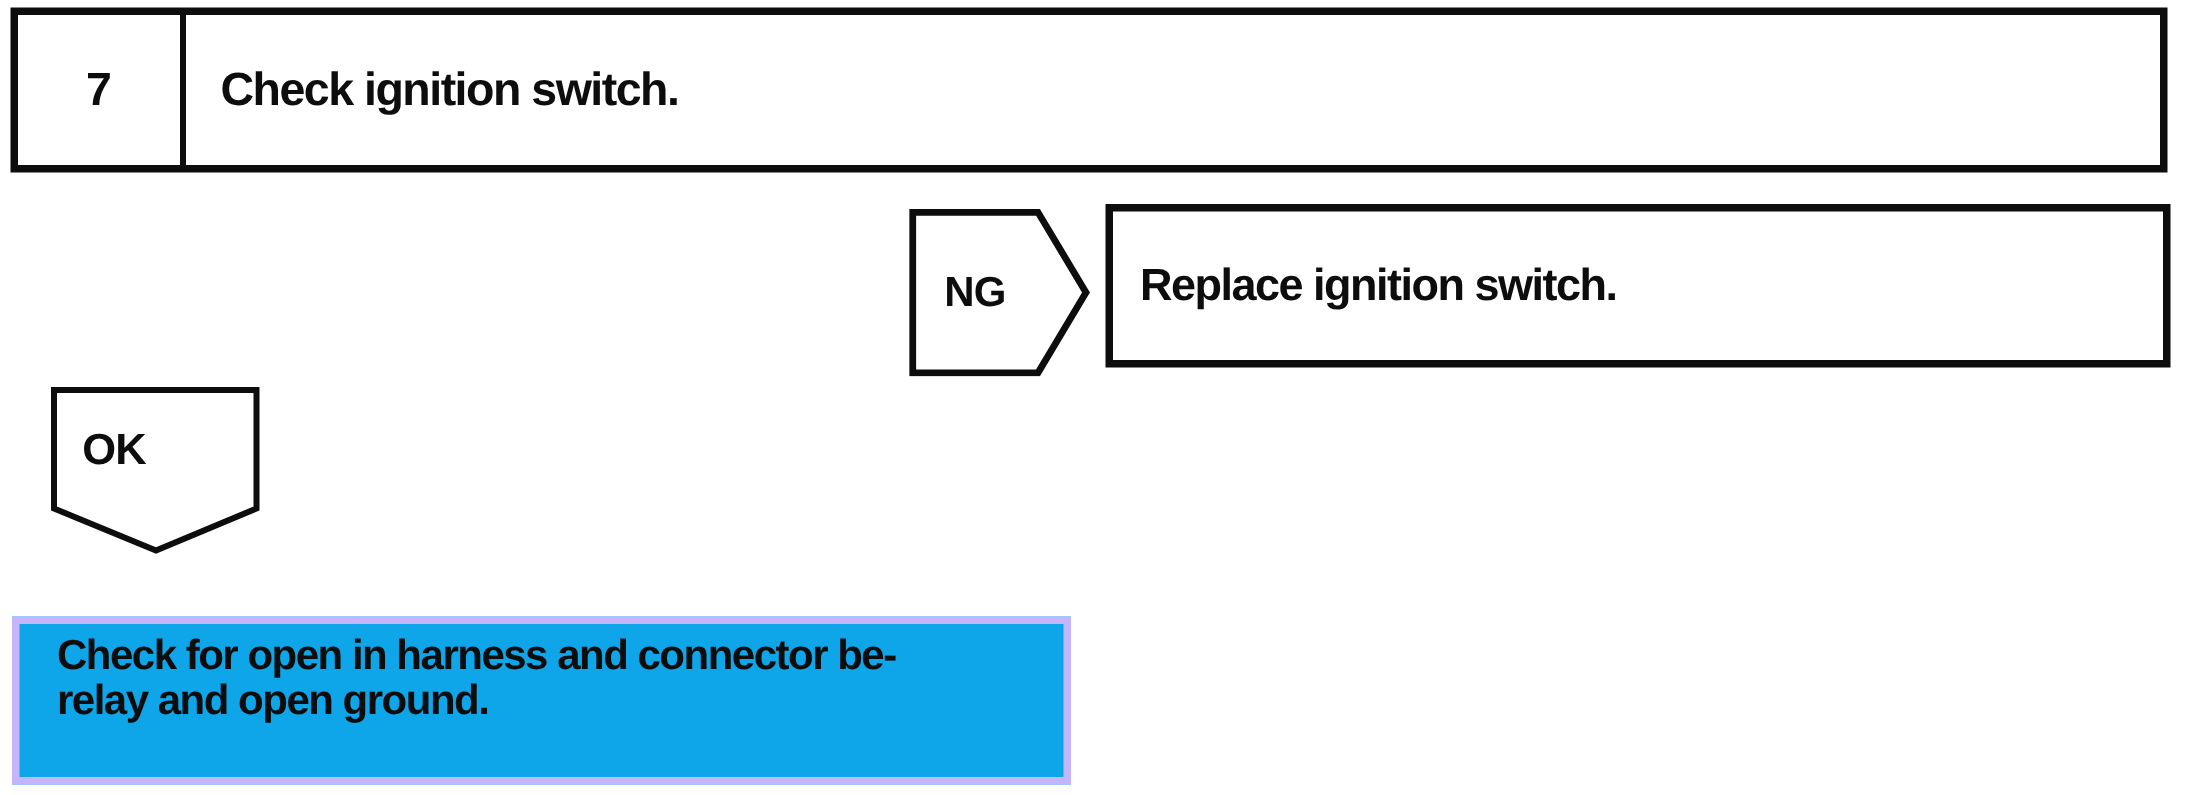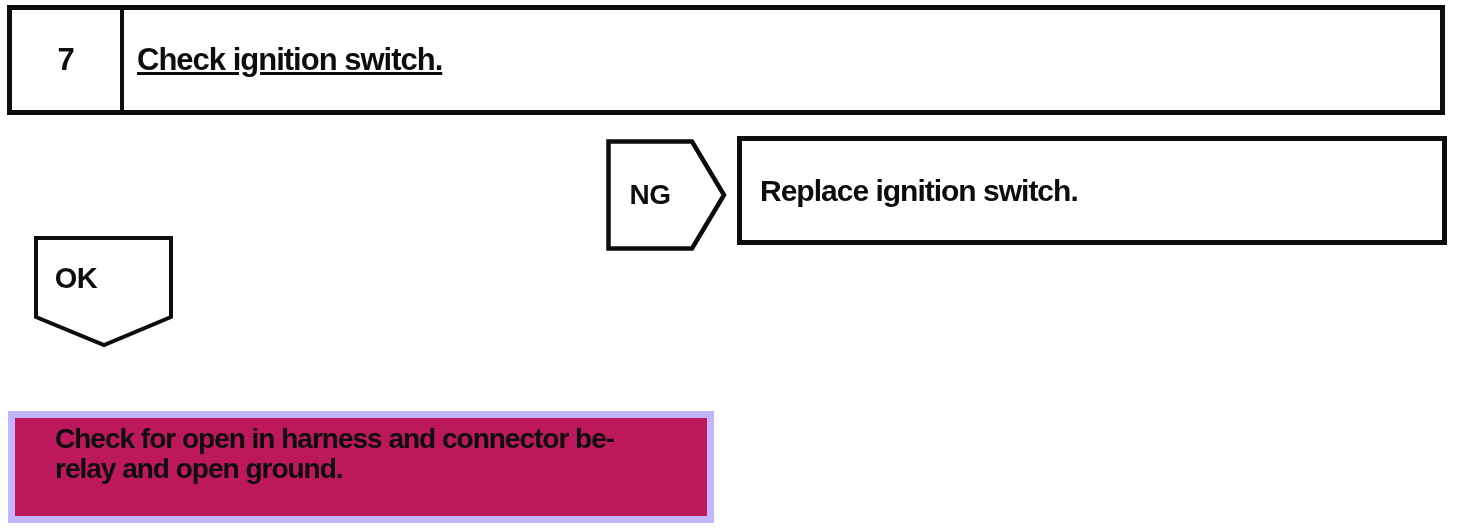--- a/index.html
+++ b/index.html
@@ -34,24 +34,23 @@
     border-right: 4px solid #0d0d0d;
     display: flex;
     align-items: center;
     justify-content: center;
     font-size: 31px;
   }
   .step-text-cell {
     flex: 1;
     display: flex;
     align-items: center;
-    padding-left: 13px;
+    padding-left: 23px;
     font-size: 31px;
     letter-spacing: -1px;
-    text-decoration: underline;
   }
   
   .ng-connector {
     position: absolute;
     left: 606px;
     top: 127px;
     width: 121px;
     height: 112px;
     margin-top: 12px;
   }
@@ -81,21 +80,21 @@
     align-items: center;
     padding-left: 18px;
     font-size: 30px;
     letter-spacing: -1px;
     background: #ffffff;
   }
   
   .ok-connector {
     position: absolute;
     left: 6px;
-    top: 236px;
+    top: 258px;
     width: 140px;
     height: 112px;
     padding-left: 28px;
   }
   .ok-connector svg { display: block; }
   .ok-label {
     position: absolute;
     left: 2px;
     top: 2px;
     width: 136px;
@@ -106,27 +105,27 @@
     font-size: 29px;
     letter-spacing: -0.5px;
   }
   
   .result-box {
     position: absolute;
     left: 8px;
     top: 411px;
     width: 706px;
     height: 112px;
-    border: 7px solid #c4b5fd;
+    border: 5px solid #c4b5fd;
     box-sizing: border-box;
-    padding: 6px 8px 0 40px;
+    padding: 6px 8px 0 25px;
     font-size: 28px;
     line-height: 30px;
     letter-spacing: -1px;
-    background: #be185d;
+    background: #0ea5e9;
   }
 </style>
 </head>
 <body>
 
 <div class="canvas">
 
   <div class="step-box">
     <div class="step-number-cell">7</div>
     <div class="step-text-cell">Check ignition switch.</div>

